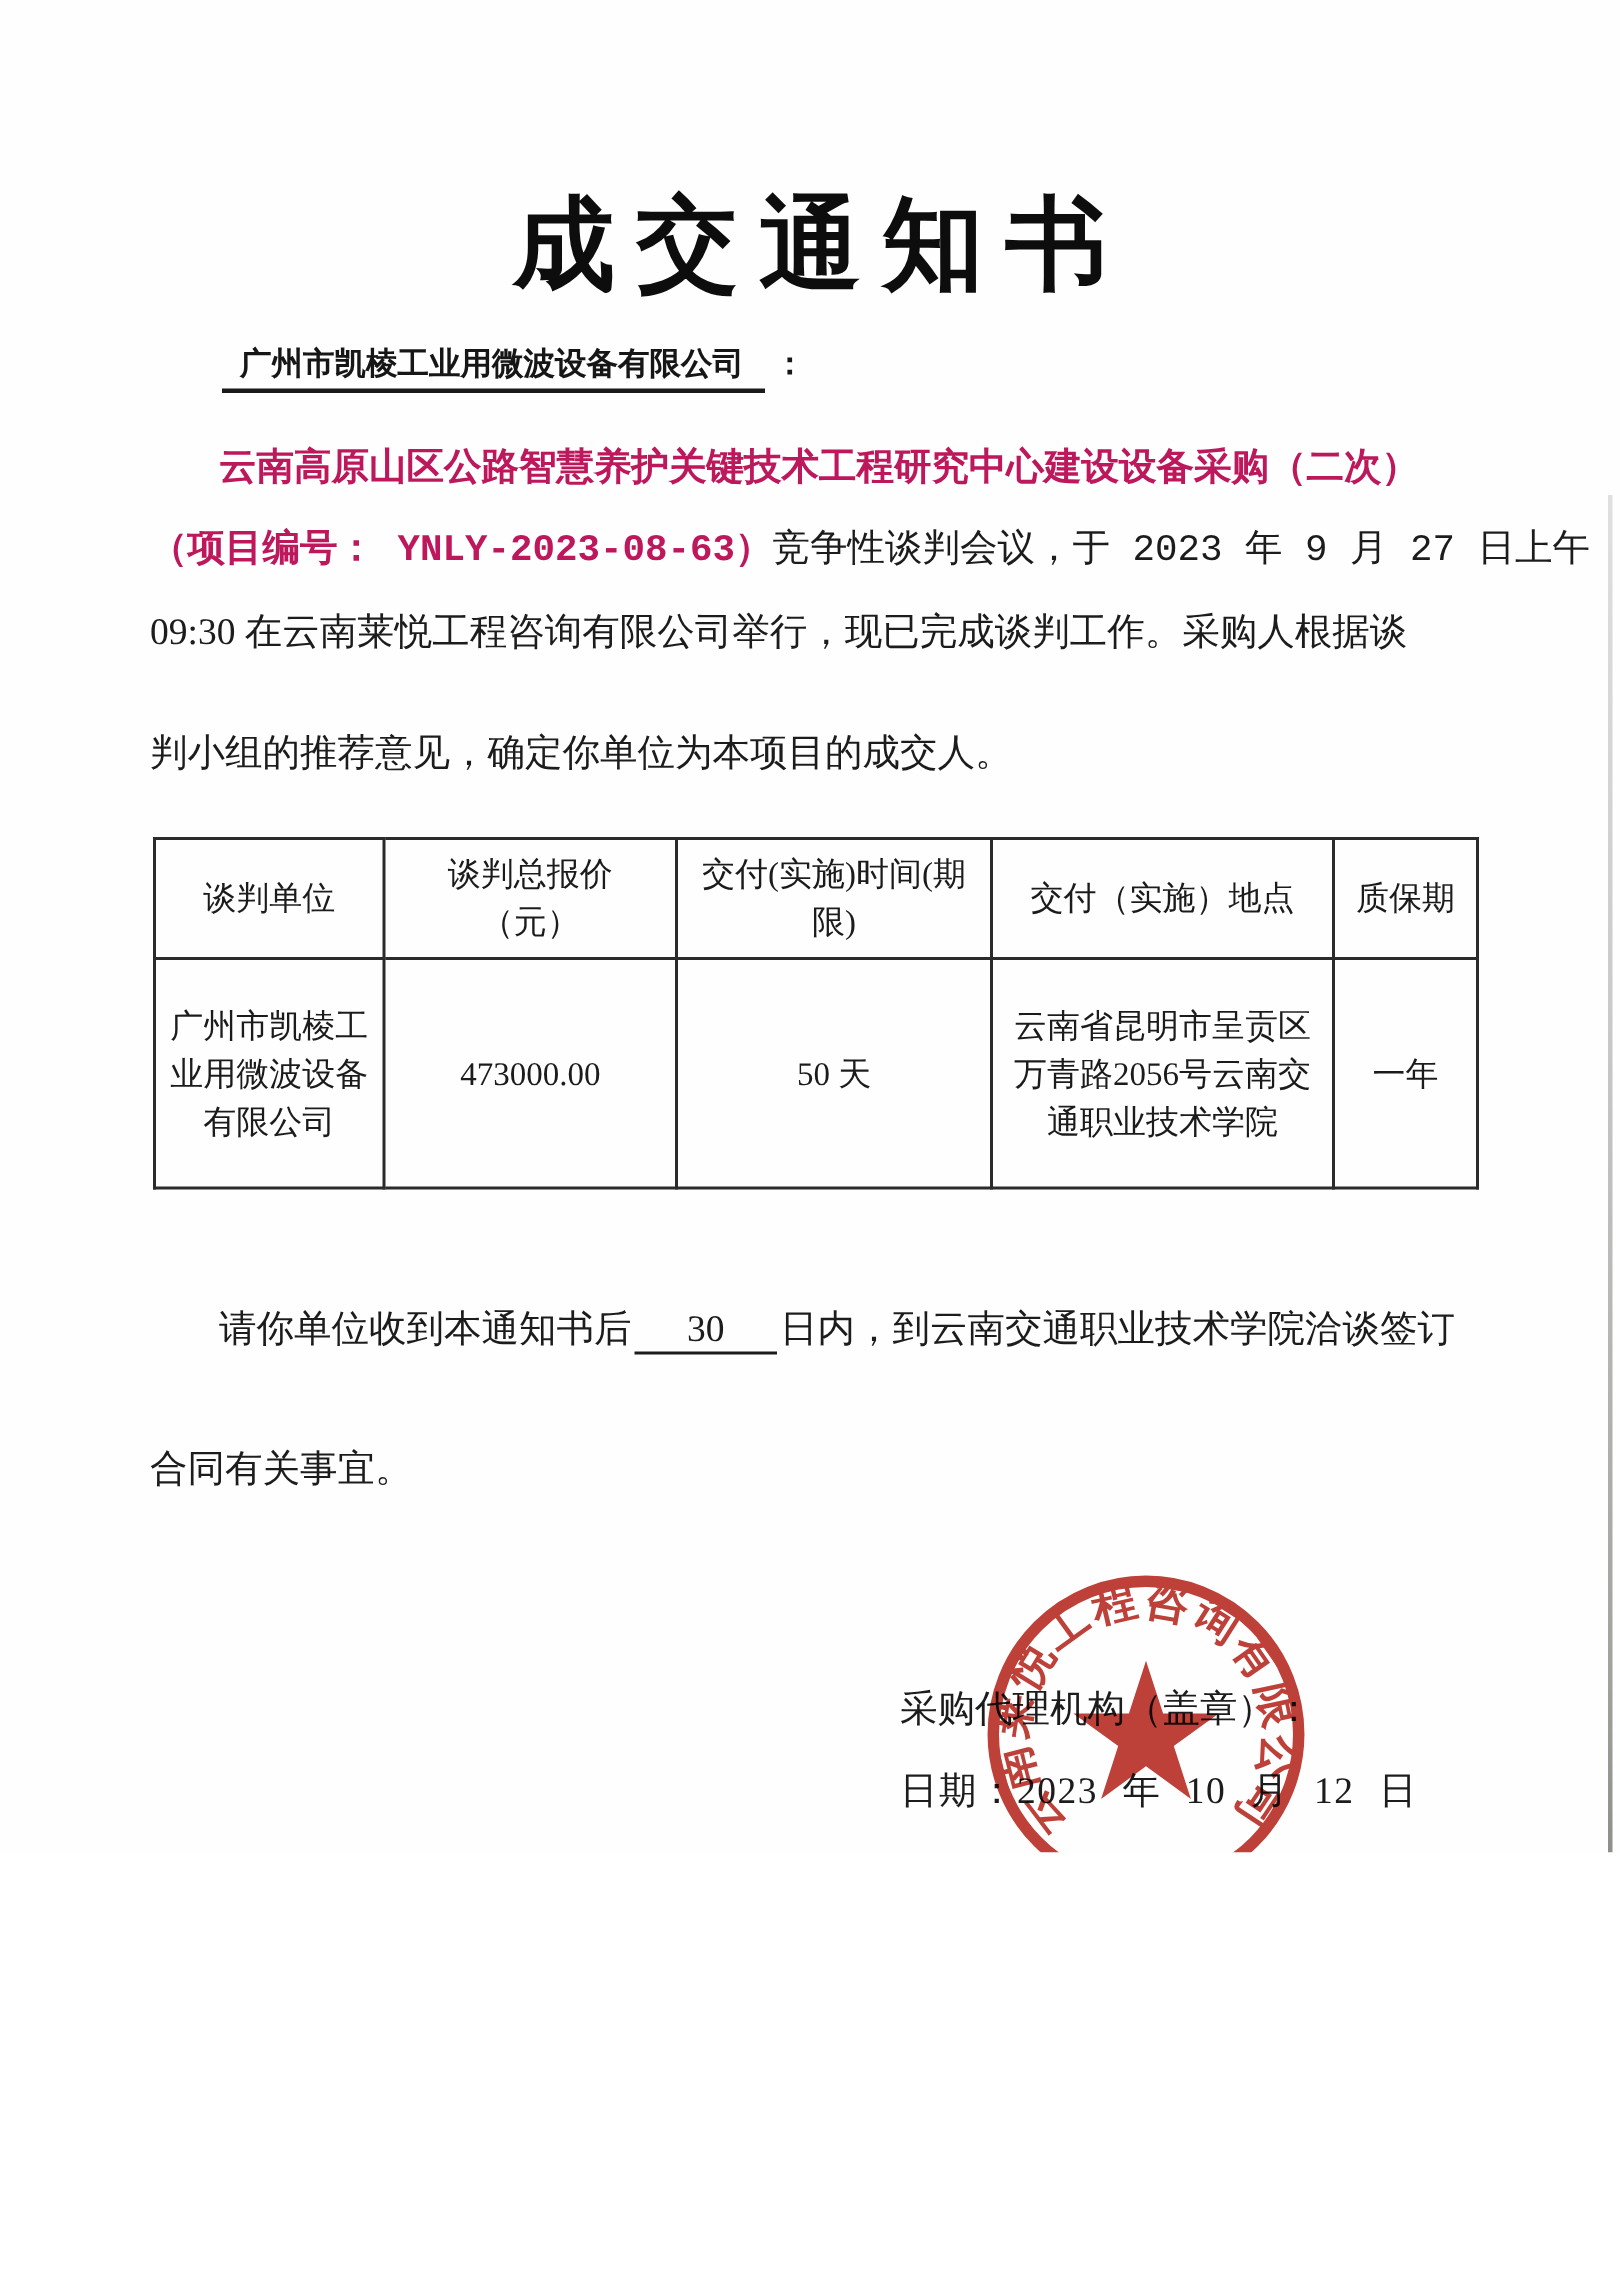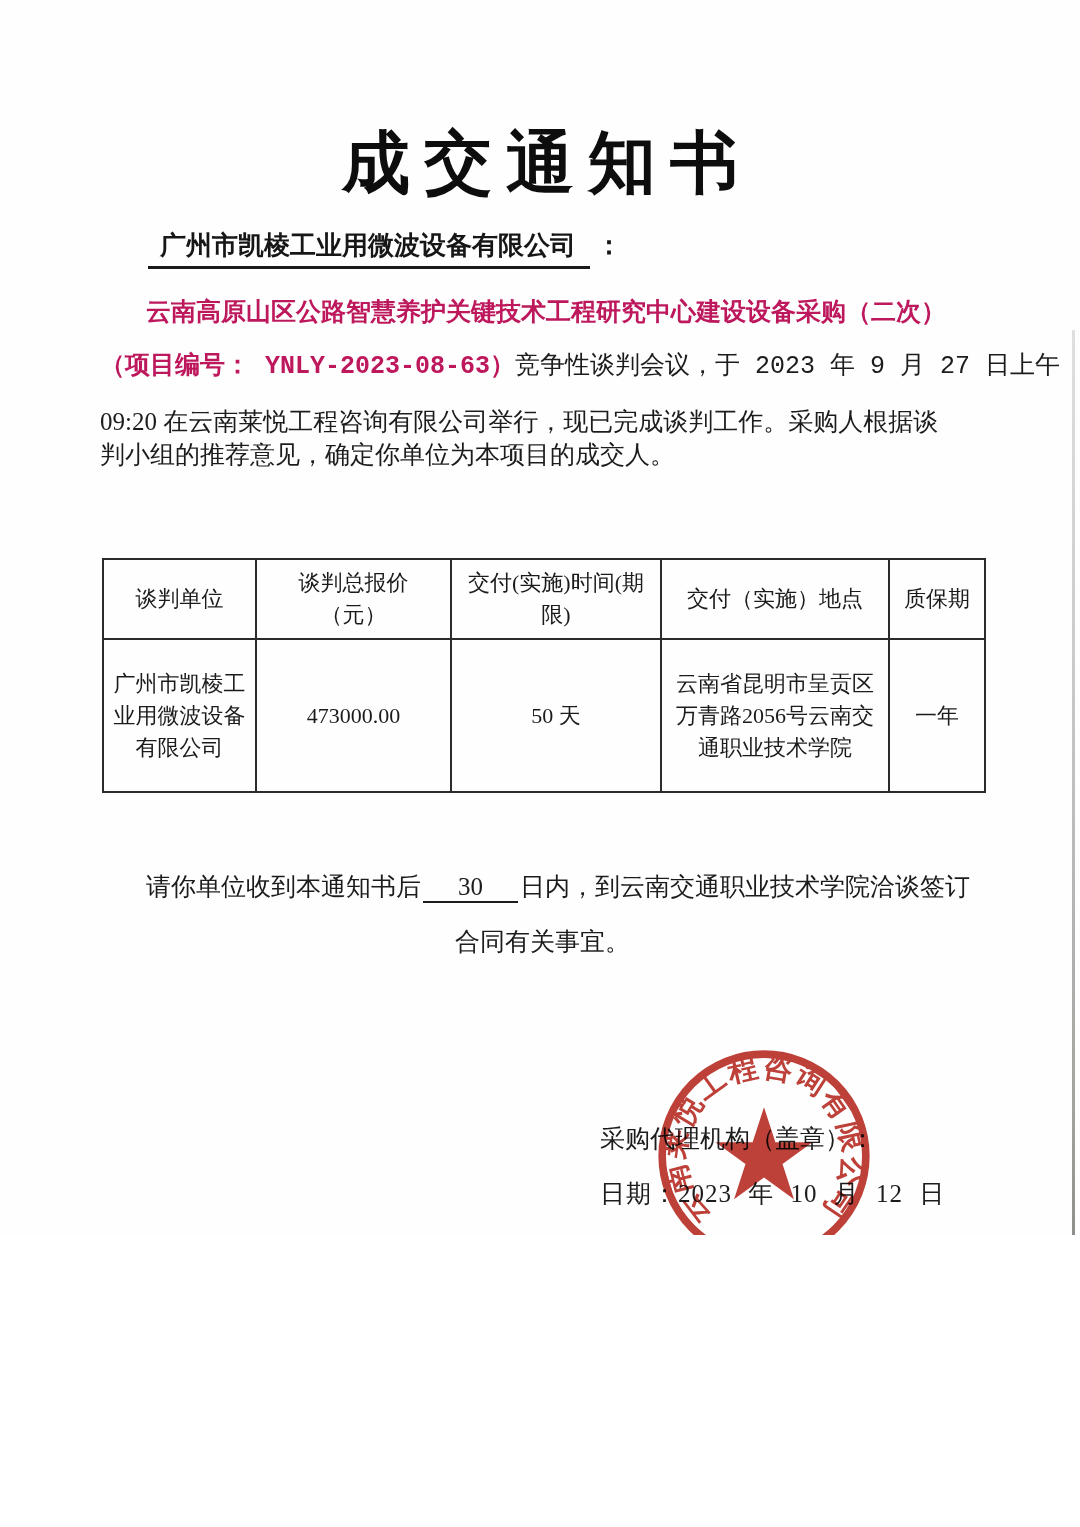--- a/index.html
+++ b/index.html
@@ -13,56 +13,56 @@
   }
   .doc-title{
     position:absolute;top:118px;left:0;width:1080px;
     margin:0;text-align:center;
     font-size:68px;font-weight:700;color:#0d0d0d;
     letter-spacing:14px;padding-left:14px;box-sizing:border-box;
     font-family:"Liberation Serif","DejaVu Serif",serif;
   }
   .addressee{
     position:absolute;top:228px;left:148px;
-    font-size:26px;font-weight:700;color:#161616;
+    font-size:21px;font-weight:700;color:#161616;
     white-space:nowrap;
   }
   .addressee .addr-name{
     border-bottom:3px solid #1a1a1a;
     padding:0 14px 3px 12px;
     display:inline-block;
   }
   .addressee .addr-colon{margin-left:6px;}
   .bodyline{
     position:absolute;left:100px;width:885px;margin:0;
     font-size:25px;line-height:30px;color:#1c1c1c;
     white-space:nowrap;
   }
   .b{font-weight:700;color:#be185d;}
   .indent{padding-left:46px;}
   .l1{top:297px;}
   .l2{top:352px;font-family:Liberation Mono, monospace;}
   .l3{top:407px;}
-  .l4{top:440px;}
+  .l4{top:488px;}
   .notice-table{
     position:absolute;top:558px;left:102px;
     width:882px;border-collapse:collapse;table-layout:fixed;
     font-size:22px;color:#1b1b1b;
   }
   .notice-table td,.notice-table th{
     border:2px solid #2b2b2b;
     text-align:center;vertical-align:middle;
     font-weight:400;padding:4px 6px;
     white-space:pre-line;line-height:32px;
     overflow:hidden;
   }
   .notice-table .hrow{height:80px;}
   .notice-table .drow{height:153px;}
   .c1line{top:872px;}
-  .c2line{top:927px;text-align:center;}
+  .c2line{top:965px;}
   .blank{
     display:inline-block;min-width:95px;text-align:center;
     border-bottom:2px solid #1c1c1c;
     margin:0 2px;line-height:28px;
   }
   .sig{
     position:absolute;left:600px;margin:0;
     font-size:25px;color:#1c1c1c;white-space:nowrap;
   }
   .sig-agency{top:1122px;}
@@ -87,21 +87,21 @@
   <h1 class="doc-title">成交通知书</h1>
 
   <div class="addressee">
     <span class="addr-name">广州市凯棱工业用微波设备有限公司</span><span class="addr-colon">：</span>
   </div>
 
   <p class="bodyline l1 indent"><span class="b">云南高原山区公路智慧养护关键技术工程研究中心建设设备采购（二次）</span></p>
 
   <p class="bodyline l2"><span class="b">（项目编号： YNLY-2023-08-63）</span><span>竞争性谈判会议，于 2023 年 9 月 27 日上午</span></p>
 
-  <p class="bodyline l3">09:20 在云南莱悦工程咨询有限公司举行，现已完成谈判工作。采购人根据谈</p>
+  <p class="bodyline l3">09:30 在云南莱悦工程咨询有限公司举行，现已完成谈判工作。采购人根据谈</p>
 
   <p class="bodyline l4">判小组的推荐意见，确定你单位为本项目的成交人。</p>
 
   <table class="notice-table">
     <colgroup>
       <col style="width:153px">
         <col style="width:195px">
         <col style="width:210px">
         <col style="width:228px">
         <col style="width:96px">

